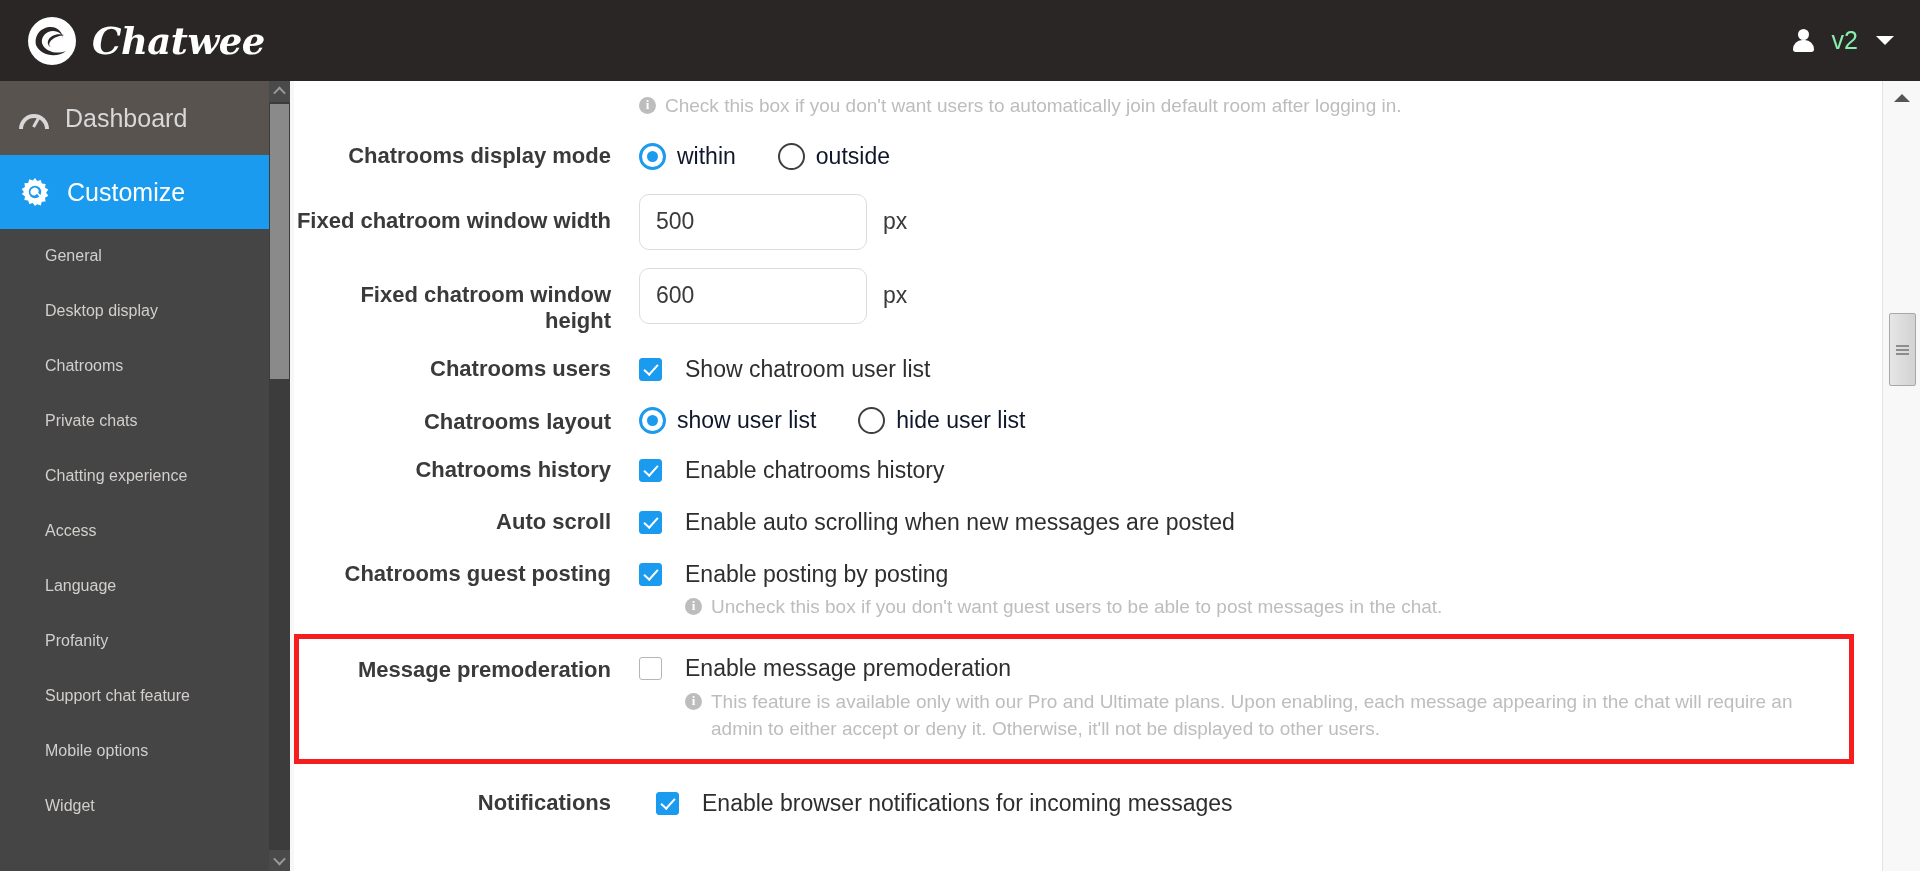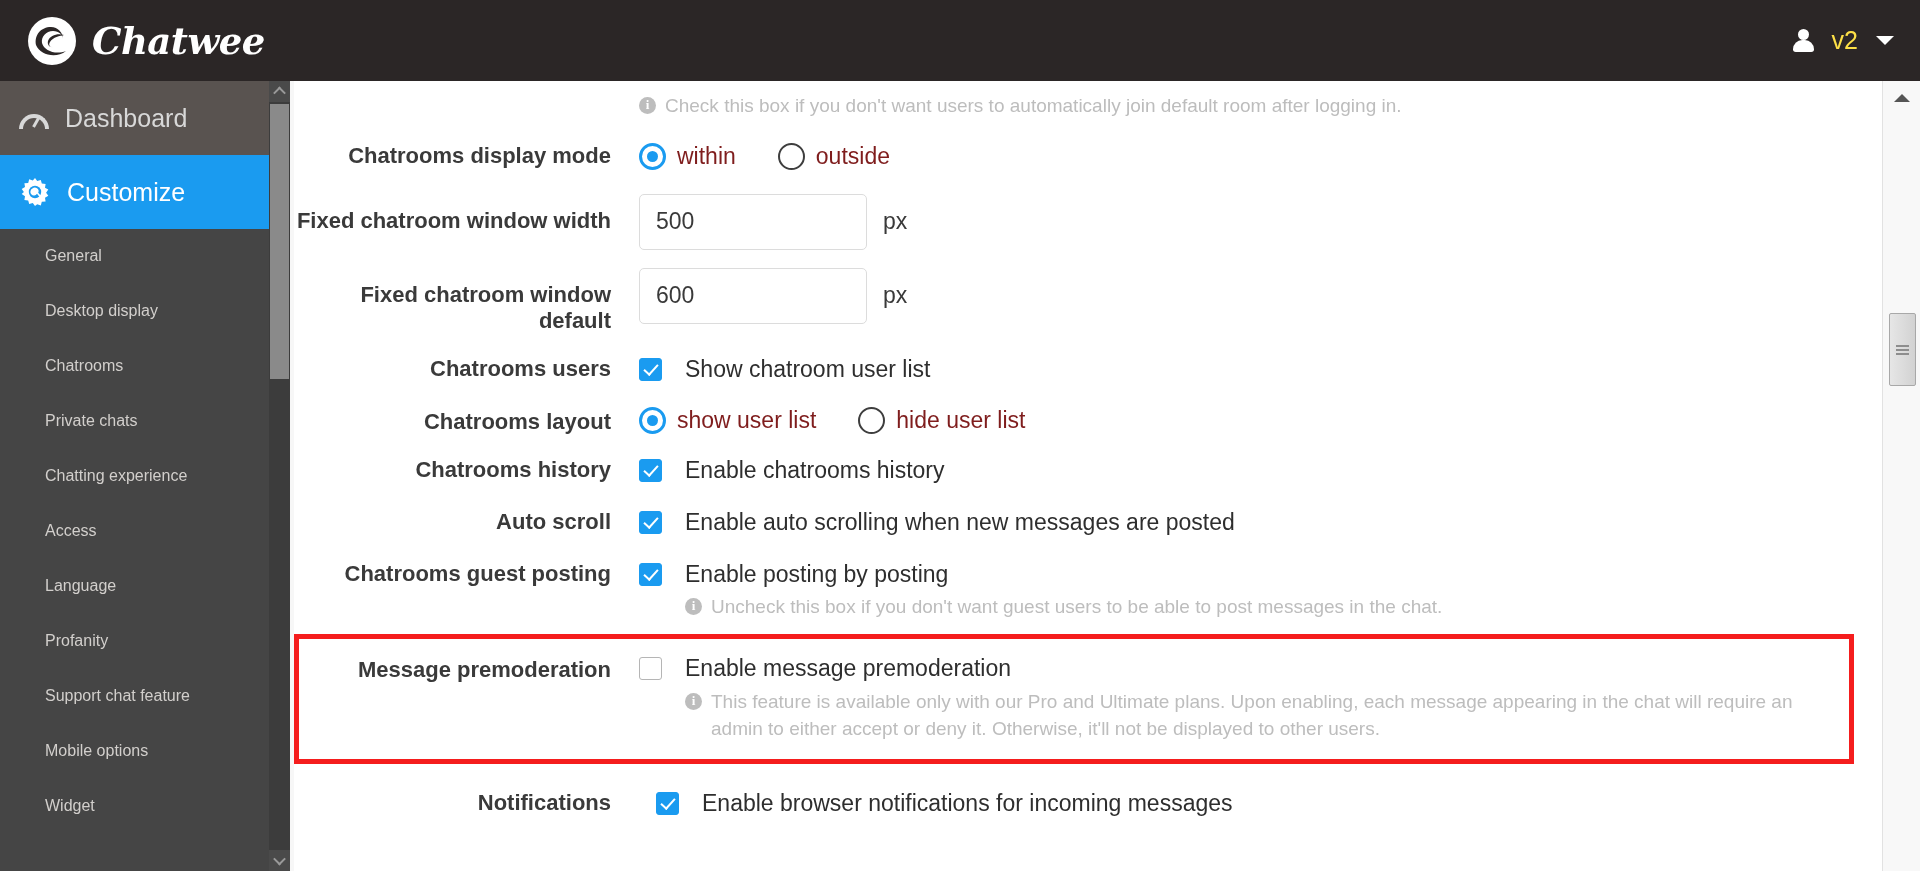--- a/index.html
+++ b/index.html
@@ -41,21 +41,21 @@
   .user-icon .head {
     position: absolute; top: 0; left: 6px;
     width: 11px; height: 11px; border-radius: 50%; background: #fff;
   }
   .user-icon .body {
     position: absolute; bottom: 1px; left: 1px;
     width: 21px; height: 12px;
     border-radius: 10px 10px 3px 3px; background: #fff;
   }
   .version-label {
-    color: #fde047; font-size: 25px; font-weight: 400;
+    color: #86efac; font-size: 25px; font-weight: 400;
   }
   .caret-down {
     width: 0; height: 0;
     border-left: 9px solid transparent;
     border-right: 9px solid transparent;
     border-top: 9px solid #ffffff;
   }
 
   
   .sidebar {
@@ -189,26 +189,26 @@
     flex: 0 0 auto; position: relative;
   }
   .radio.on {
     border: 3px solid #1a9bf0;
   }
   .radio.on::after {
     content: ""; position: absolute;
     left: 5px; top: 5px; width: 11px; height: 11px;
     border-radius: 50%; background: #1a9bf0;
   }
-  .radio-label { font-size: 23px; color: #7f1d1d; }
+  .radio-label { font-size: 23px; color: #0f172a; }
   .opt-gap { width: 14px; }
 
   .txt-input {
     width: 228px; height: 56px;
-    border: 1px solid #dcdcdc; border-radius: 5px;
+    border: 1px solid #dcdcdc; border-radius: 10px;
     font-size: 23px; color: #3a3a3a;
     padding: 0 16px;
     font-family: "Liberation Sans", sans-serif;
     background: #fff;
     outline: none;
   }
   .unit {
     font-size: 23px; color: #3a3a3a; margin-left: 16px;
   }
   .inline { display: flex; align-items: center; }
@@ -389,21 +389,21 @@
 
   <div class="row" style="padding-top:24px;">
     <div class="label-col" style="padding-top:14px;">Fixed chatroom window width</div>
     <div class="field-col inline">
       <input class="txt-input" type="text" value="500" style="">
       <span class="unit">px</span>
     </div>
   </div>
 
   <div class="row" style="padding-top:18px;">
-    <div class="label-col" style="padding-top:14px;">Fixed chatroom window default</div>
+    <div class="label-col" style="padding-top:14px;">Fixed chatroom window height</div>
     <div class="field-col inline">
       <input class="txt-input" type="text" value="600" style="">
       <span class="unit">px</span>
     </div>
   </div>
 
   <div class="row" style="padding-top:22px;">
     <div class="label-col">Chatrooms users</div>
     <div class="field-col">
       <div class="cbx-row">

